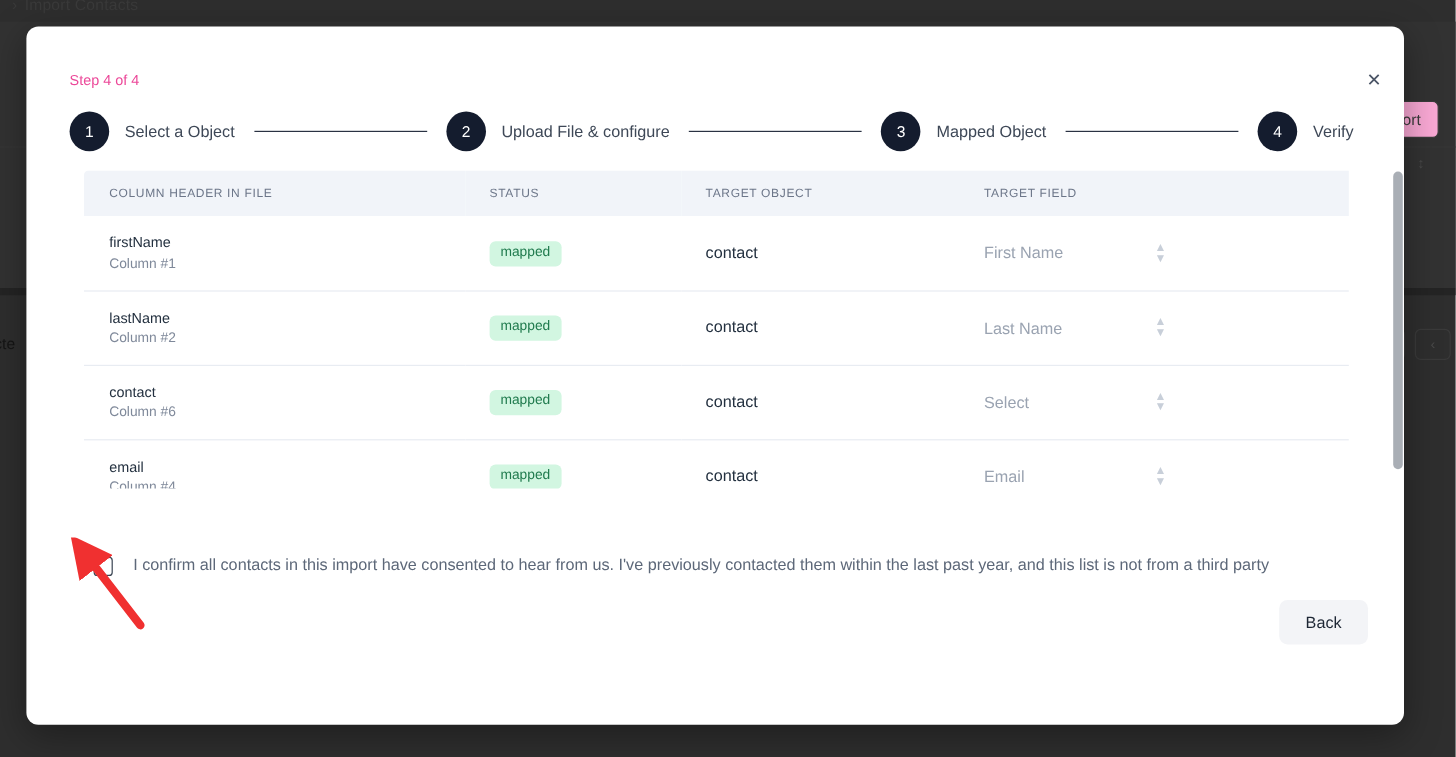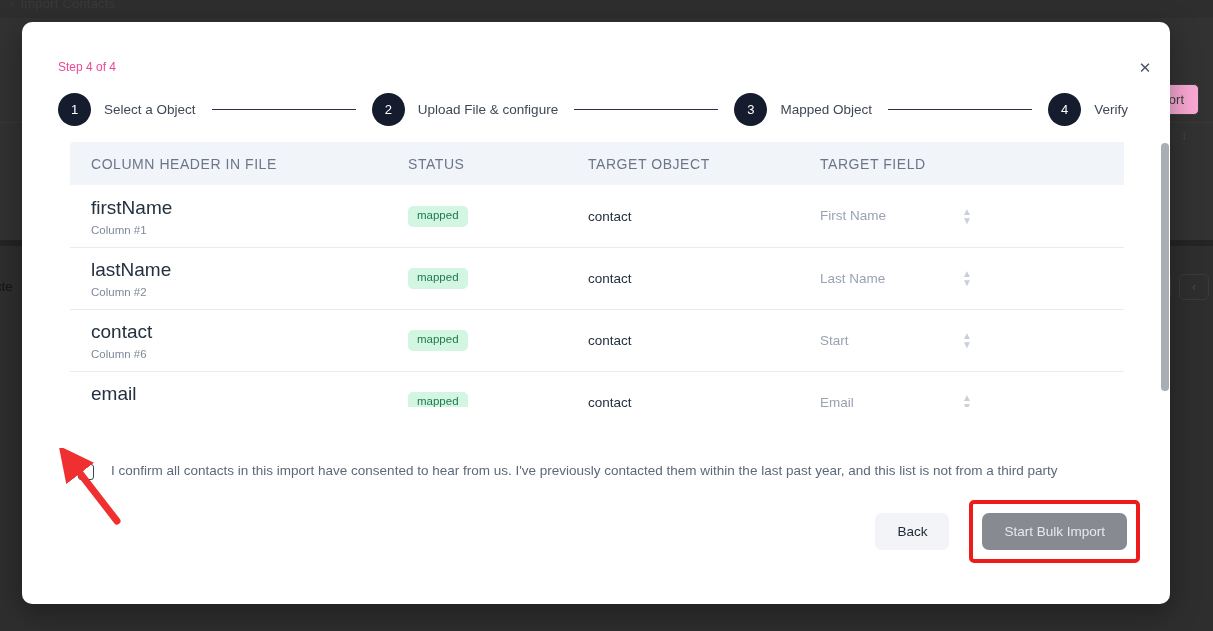--- a/index.html
+++ b/index.html
@@ -97,37 +97,37 @@
   .table-wrap {
     position: absolute; left: 48px; top: 120px;
     width: 1064px; height: 265px;
     overflow: hidden;
     border-radius: 4px;
   }
   .tbl { width: 1054px; border-collapse: collapse; table-layout: fixed; }
   .tbl thead th {
     background: #f1f4f9;
     text-align: left;
-    font-size: 14px; letter-spacing: .55px;
+    font-size: 10px; letter-spacing: .55px;
     color: #6c7689; font-weight: 400;
     padding: 14px 0 13px 20px;
     text-transform: uppercase;
   }
   .tbl thead th:first-child { padding-left: 21px; }
   .col-a { width: 318px; }
   .col-b { width: 180px; }
   .col-c { width: 232px; }
   .col-d { width: 324px; }
   .tbl tbody td {
     border-bottom: 1px solid #e8ecf2;
     padding: 0 0 0 20px;
     height: 62px; vertical-align: middle;
   }
   .tbl tbody td:first-child { padding-left: 21px; }
-  .cell-main { font-size: 19px; color: #23303f; line-height: 1.3; }
+  .cell-main { font-size: 12px; color: #23303f; line-height: 1.3; }
   .cell-sub { font-size: 11.5px; color: #7f899a; margin-top: 3px; }
   .badge {
     display: inline-block;
     background: #d2f6e1; color: #1f7a4d;
     border-radius: 5px; padding: 3px 9px 4px;
     font-size: 11.5px; line-height: 1.2;
   }
   .target-obj { font-size: 13.5px; color: #23303f; }
   .field-select {
     position: relative; width: 200px;
@@ -284,21 +284,21 @@
             </td>
           </tr>
           <tr>
             <td class="col-a">
               <div class="cell-main">contact</div>
               <div class="cell-sub">Column #6</div>
             </td>
             <td class="col-b"><span class="badge">mapped</span></td>
             <td class="col-c"><span class="target-obj">contact</span></td>
             <td class="col-d">
-              <div class="field-select"><span>Start</span><span class="chev-updown">
+              <div class="field-select"><span>Select</span><span class="chev-updown">
                   <span>▲</span>
                   <span>▼</span>
                 </span></div>
             </td>
           </tr>
           <tr>
             <td class="col-a">
               <div class="cell-main">email</div>
               <div class="cell-sub">Column #4</div>
             </td>
@@ -319,23 +319,20 @@
     <div class="vscroll-thumb" style="top:1px;right:1px;position:absolute"></div>
   </div>
 
   <div class="consent">
     <div class="cbox"></div>
     <div class="consent-text">I confirm all contacts in this import have consented to hear from us. I've previously contacted them within the last past year, and this list is not from a third party</div>
   </div>
 
   <div class="footer">
     <button class="btn-back">Back</button>
-    <div class="btn-primary-wrap">
-      <button class="btn-primary">Start Bulk Import</button>
-    </div>
   </div>
 
 </div>
 
 <svg class="arrow-anno" viewBox="0 0 90 90">
   <defs>
     <marker id="ah" markerWidth="5" markerHeight="5" refX="2.6" refY="2.5" orient="auto">
       <path d="M0,0 L5,2.5 L0,5 z" fill="#f03030"></path>
     </marker>
   </defs>

